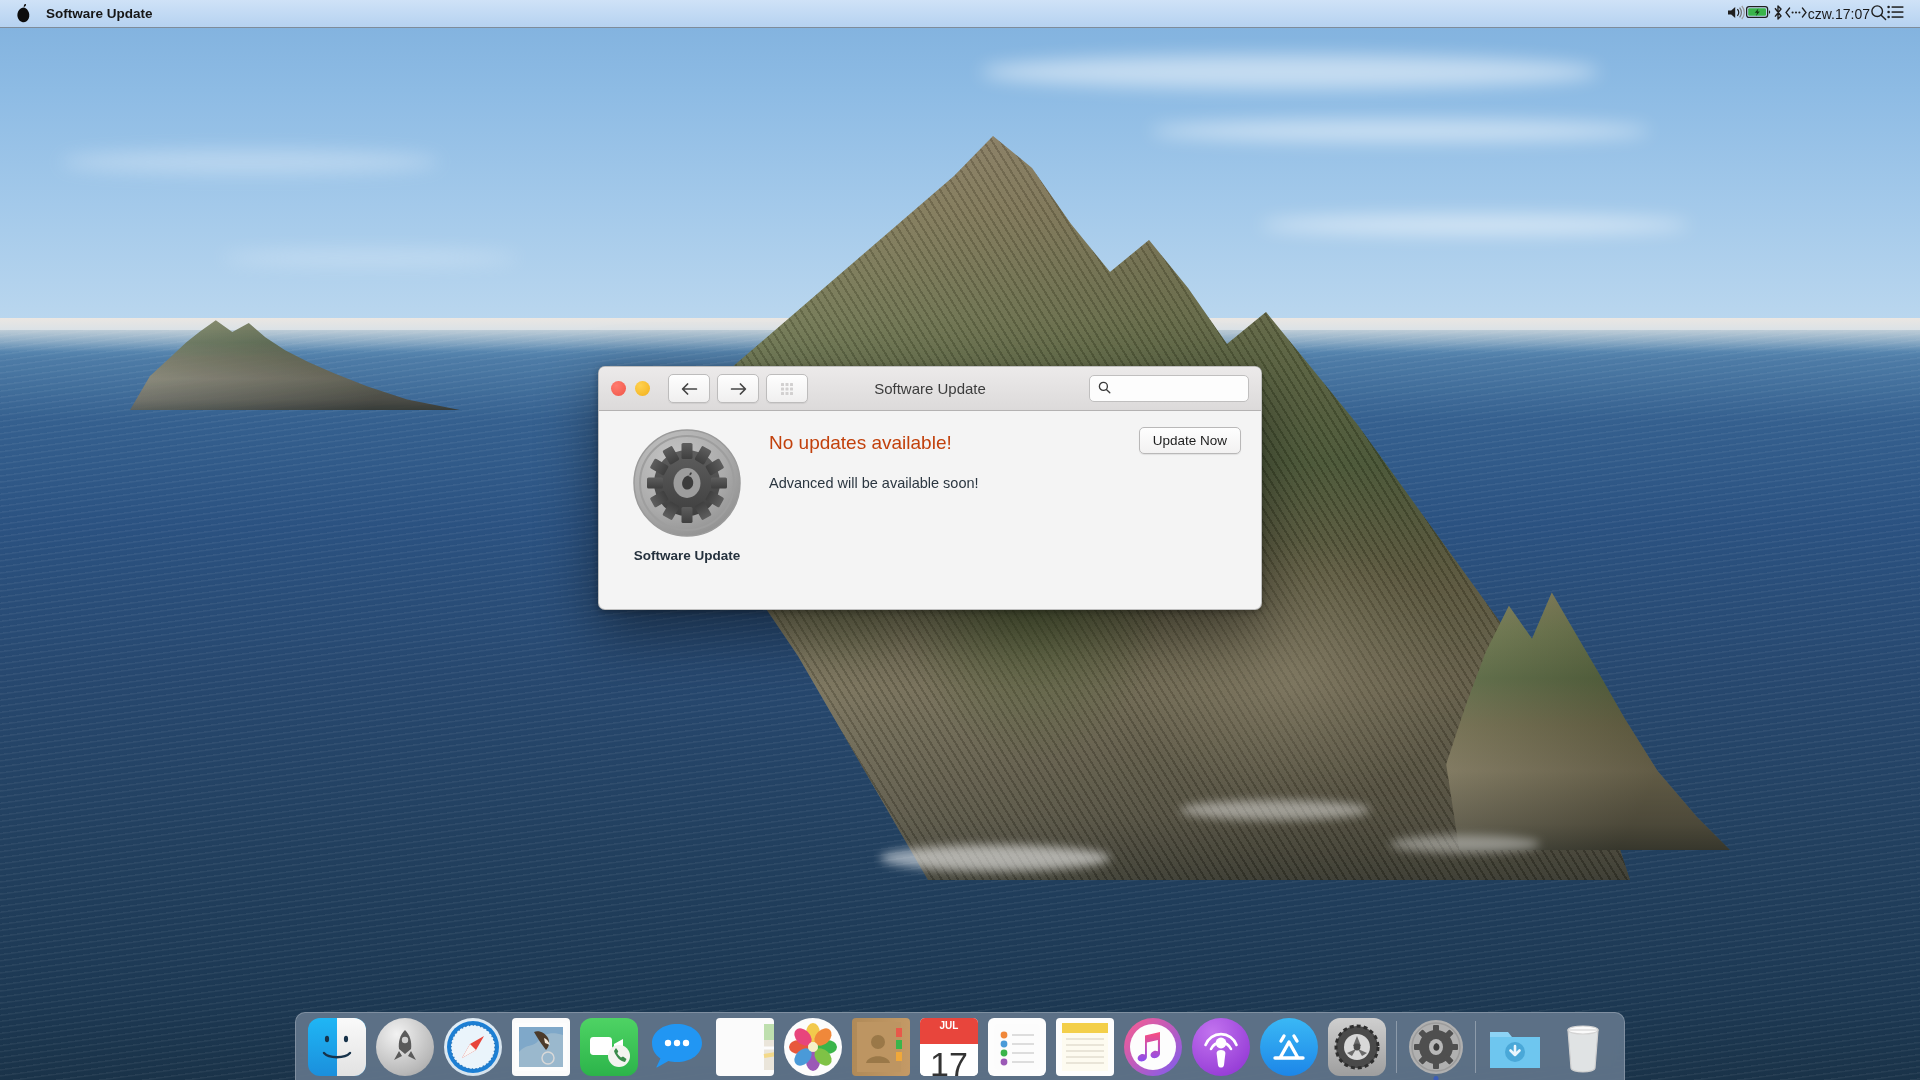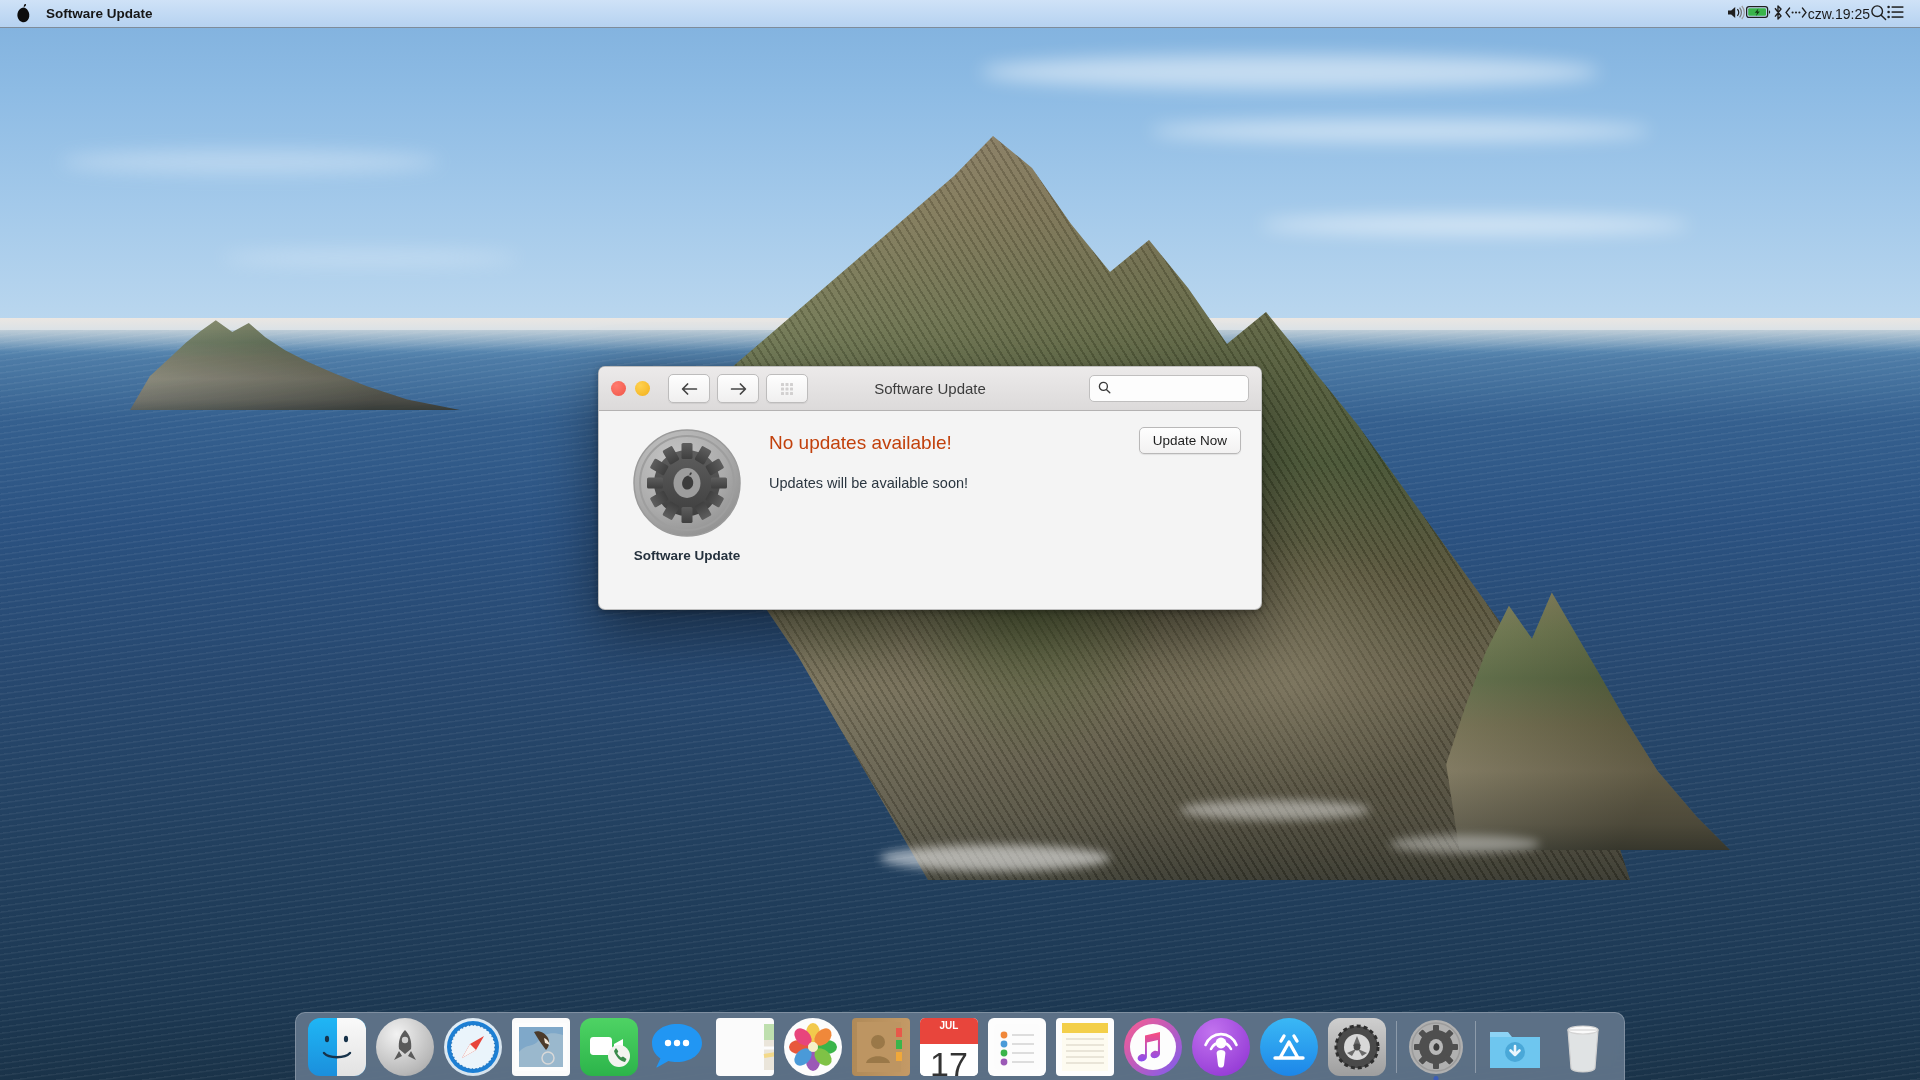--- a/index.html
+++ b/index.html
@@ -249,21 +249,21 @@
     <span>
       <svg width="24" height="13" viewBox="0 0 24 13">
         <path d="M5.6 2L2 6.5 5.6 11" stroke="#1f1f1f" stroke-width="1.3" fill="none" stroke-linecap="round"></path>
         <path d="M18.4 2L22 6.5 18.4 11" stroke="#1f1f1f" stroke-width="1.3" fill="none" stroke-linecap="round"></path>
         <circle cx="8.6" cy="6.5" r="1.05" fill="#1f1f1f"></circle>
         <circle cx="12" cy="6.5" r="1.05" fill="#1f1f1f"></circle>
         <circle cx="15.4" cy="6.5" r="1.05" fill="#1f1f1f"></circle>
       </svg>
     </span>
     <span class="mb-text">czw.</span>
-    <span class="mb-text">19:25</span>
+    <span class="mb-text">17:07</span>
     <span>
       <svg width="17" height="17" viewBox="0 0 17 17">
         <circle cx="7.2" cy="7.2" r="5.3" fill="none" stroke="#1f1f1f" stroke-width="1.4"></circle>
         <path d="M11.2 11.2L15.6 15.6" stroke="#1f1f1f" stroke-width="1.4" stroke-linecap="round"></path>
       </svg>
     </span>
     <span>
       <svg width="17" height="14" viewBox="0 0 17 14">
         <circle cx="1.6" cy="2" r="1.3" fill="#1f1f1f"></circle>
           <rect x="4.6" y="1.3" width="11.8" height="1.5" fill="#1f1f1f"></rect>
@@ -359,21 +359,21 @@
           <ellipse cx="56" cy="56" rx="13.5" ry="15" fill="#9d9d9d"></ellipse>
           <path d="M57.8 48.6c-1.9.1-3.9 1.2-5.2 3.1-1.5 2.1-1.9 4.9-1.1 7.2.8 2.3 2.9 3.8 5.1 3.7 2.3-.1 4.3-1.8 5.2-4.1.9-2.5.5-5.5-1.1-7.5-.8-1-1.8-1.6-2.9-1.4z" fill="#3c3c3c"></path>
           <path d="M59.4 45.6c-.7.7-1.1 1.8-.9 2.8 1-.1 1.9-.9 2.2-1.9.1-.4 0-.7-.1-1z" fill="#3c3c3c"></path>
         </svg>
       </div>
       <div class="app-caption">Software Update</div>
     </div>
 
     <div id="text-col">
       <div class="line1">No updates available!</div>
-      <div class="line2">Updates will be available soon!</div>
+      <div class="line2">Advanced will be available soon!</div>
 
       <button id="update-now">Update Now</button>
 
     </div>
   </div>
 </div>
 
 <div id="dock">
 
   <div class="dock-item">

